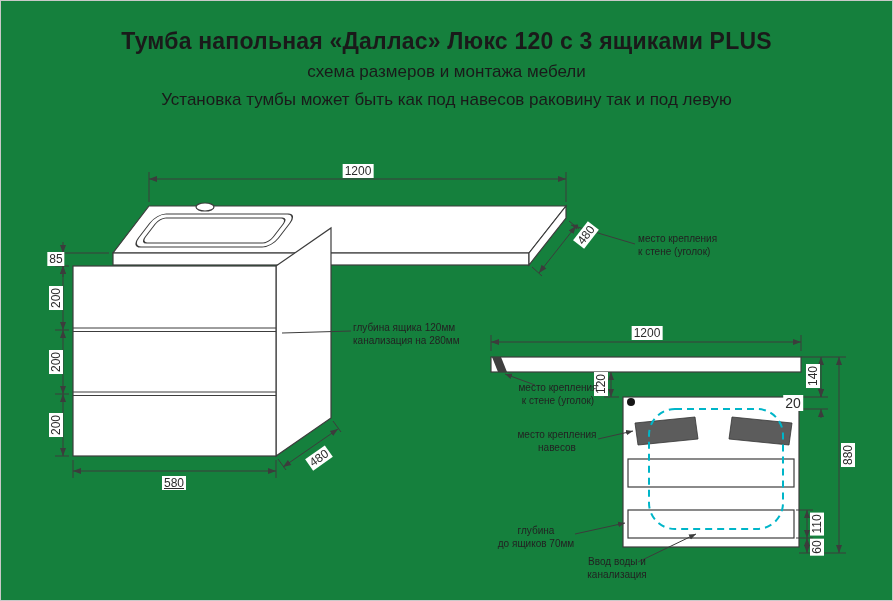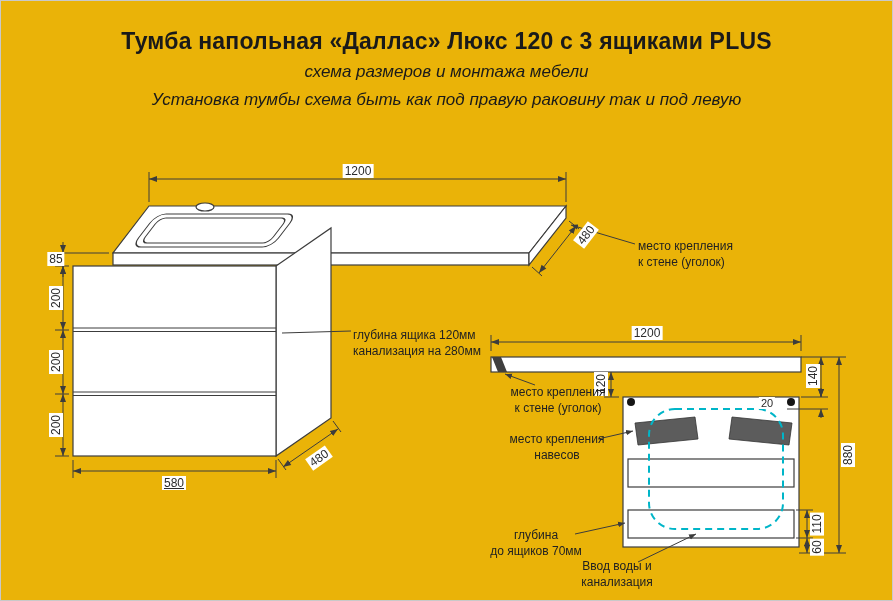--- a/index.html
+++ b/index.html
@@ -1,50 +1,50 @@
 <!DOCTYPE html>
 <html style="--line: #3c3c3c; --plumbing-zone: #00b5c8;"><head>
 <meta charset="utf-8">
 <style>
   * { margin:0; padding:0; box-sizing:border-box; }
   html,body { background:#9a9a9a; }
   .page {
     position:relative; width:893px; height:601px; margin:0 auto;
-    background:#eab308; border:1px solid #c9c9c9; overflow:hidden;
+    background:#15803d; border:1px solid #c9c9c9; overflow:hidden;
     font-family:"Liberation Sans", sans-serif; color:#1a1a1a;
   }
   .hdr-title { position:absolute; top:27px; left:0; width:100%; text-align:center;
     font-size:23px; font-weight:bold; letter-spacing:0.2px; }
-  .hdr-sub { position:absolute; left:0; width:100%; text-align:center; font-size:17px;font-style:italic; }
+  .hdr-sub { position:absolute; left:0; width:100%; text-align:center; font-size:17px; }
   .hdr-sub.s1 { top:61px; }
   .hdr-sub.s2 { top:89px; }
   svg.drawing { position:absolute; left:0; top:0; width:893px; height:601px; }
   .dim { position:absolute; font-size:12px; color:#2b2b2b; white-space:nowrap;
     transform:translate(-50%,-50%); background:#fff; padding:0 2px; }
   .dim.r90 { transform:translate(-50%,-50%) rotate(-90deg); }
-  .lbl { position:absolute; font-size:12px; line-height:1.3; white-space:pre-line; color:#222;margin-top:7px; }
+  .lbl { position:absolute; font-size:10px; line-height:1.3; white-space:pre-line; color:#222; }
   .lbl.center { text-align:center; transform:translate(-50%,-50%); }
   
   .s  { stroke:var(--line); stroke-width:1.2; fill:#fff; }
   .sn { stroke:var(--line); stroke-width:1.2; fill:none; }
   .d  { stroke:var(--line); stroke-width:1; fill:none; }
   .dark { fill:#3f3f3f; stroke:none; }
   .gray { fill:#5c5c5c; stroke:#333; stroke-width:0.8; }
   .dash { stroke:var(--plumbing-zone); stroke-width:2; fill:none; stroke-dasharray:7 5; }
   .dot { fill:#151515; stroke:none; }
   .mk { fill:var(--line); }
 </style>
 </head>
 <body>
 
 <div class="page">
 
   <div class="hdr-title">Тумба напольная «Даллас» Люкс 120 с 3 ящиками PLUS</div>
   <div class="hdr-sub s1">схема размеров и монтажа мебели</div>
-  <div class="hdr-sub s2">Установка тумбы схема быть как под правую раковину так и под левую</div>
+  <div class="hdr-sub s2">Установка тумбы может быть как под навесов раковину так и под левую</div>
 
   <svg class="drawing" viewBox="0 0 893 601">
     <defs>
       <marker id="ae" markerUnits="userSpaceOnUse" markerWidth="10" markerHeight="8" refX="8" refY="4" orient="auto">
           <path class="mk" d="M0,1 L8,4 L0,7 Z"></path>
         </marker>
       <marker id="as" markerUnits="userSpaceOnUse" markerWidth="10" markerHeight="8" refX="1" refY="4" orient="auto">
           <path class="mk" d="M9,1 L1,4 L9,7 Z"></path>
         </marker>
       <marker id="la" markerUnits="userSpaceOnUse" markerWidth="8" markerHeight="7" refX="7" refY="3.5" orient="auto">
@@ -164,21 +164,21 @@
   <span class="dim" style="left:318px; top:457px; transform:translate(-50%,-50%) rotate(-35deg);">480</span>
   <span class="dim" style="left:585px; top:234px; transform:translate(-50%,-50%) rotate(-52deg);">480</span>
   <span class="lbl" style="left:352px; top:320px;">глубина ящика 120мм
 канализация на 280мм</span>
   <span class="lbl" style="left:637px; top:231px;">место крепления
 к стене (уголок)</span>
 
   <span class="dim" style="left:646px; top:332px;">1200</span>
   <span class="dim r90" style="left:600px; top:383px;">120</span>
   <span class="dim r90" style="left:812px; top:375px;">140</span>
-  <span class="dim" style="left:766px; top:402px; font-size:11px;">20</span>
+  <span class="dim" style="left:792px; top:402px; font-size:14px;">20</span>
   <span class="dim r90" style="left:847px; top:454px;">880</span>
   <span class="dim r90" style="left:816px; top:523px;">110</span>
   <span class="dim r90" style="left:816px; top:546px;">60</span>
   <span class="lbl center" style="left:557px; top:393px;">место крепления
 к стене (уголок)</span>
   <span class="lbl center" style="left:556px; top:440px;">место крепления
 навесов</span>
   <span class="lbl center" style="left:535px; top:536px;">глубина
 до ящиков 70мм</span>
   <span class="lbl center" style="left:616px; top:567px;">Ввод воды и

